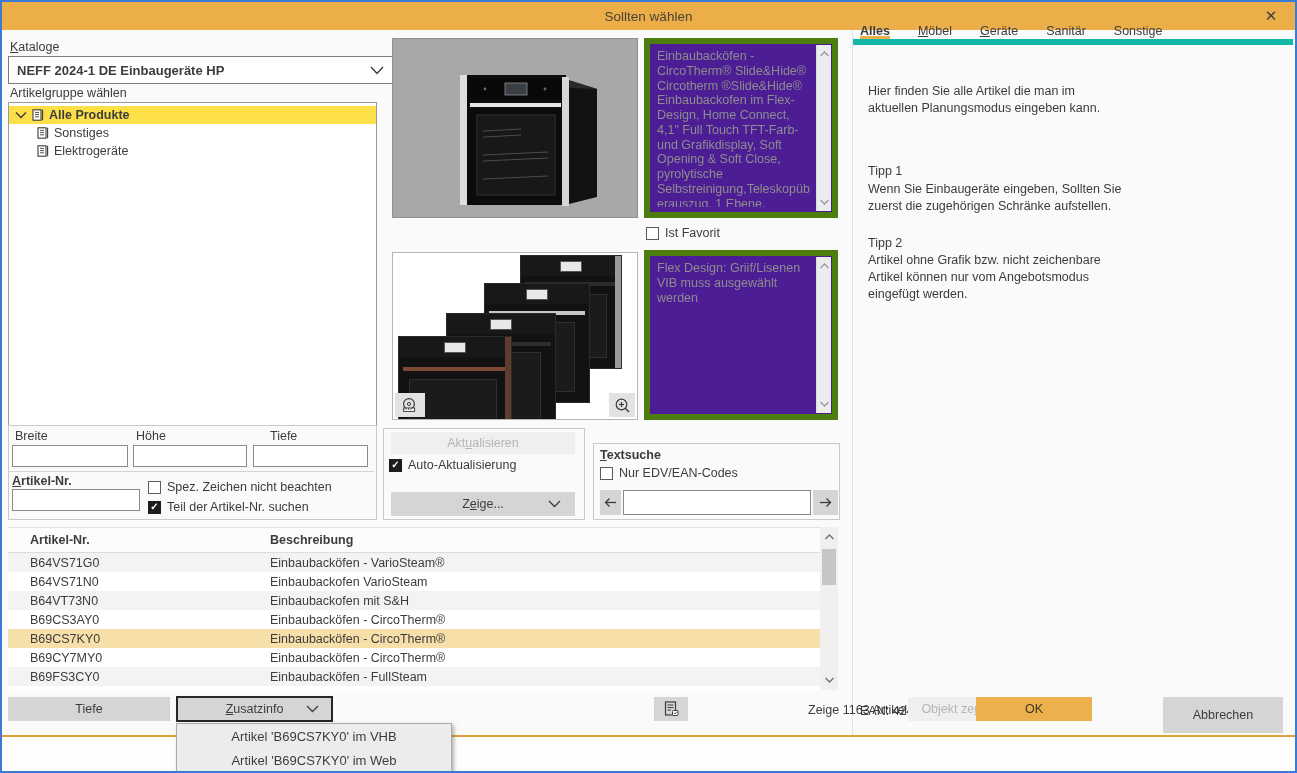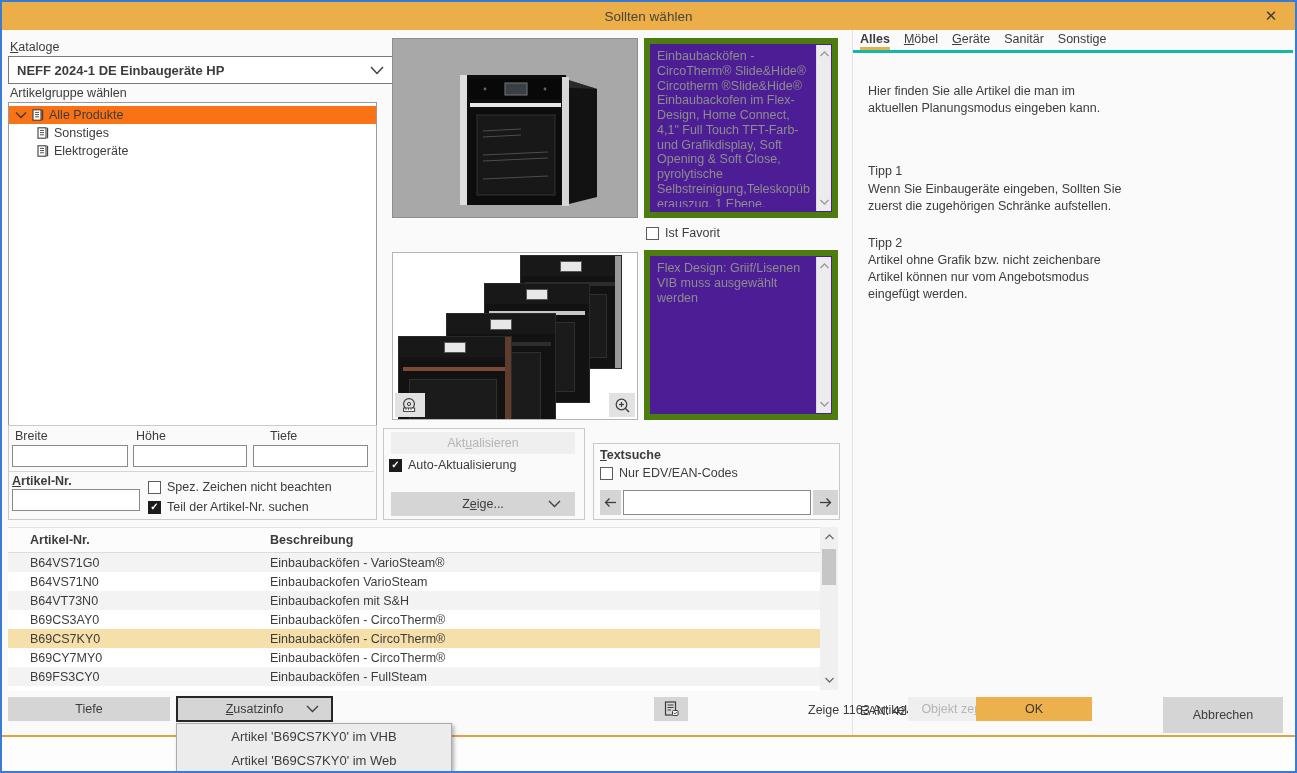--- a/index.html
+++ b/index.html
@@ -23,21 +23,21 @@
   .lbl{font-size:12.5px;color:#3c3c3c}
   .boldlbl{font-weight:bold}
 
   
   .select{background:#fff;border:1px solid #7a7a7a;display:flex;align-items:center;
     font-size:13px;font-weight:bold;padding:0 8px;justify-content:space-between;cursor:pointer}
 
   
   .treebox{background:#fff;border:1px solid #9a9a9a;overflow:hidden}
   .tree-row{display:flex;align-items:center;height:18px;font-size:12.5px;gap:5px;padding-left:6px;cursor:pointer}
-  .tree-row.selected{background:#f97316;font-weight:normal}
+  .tree-row.selected{background:#fde047;font-weight:bold}
   .tree-indent{width:17px;flex:0 0 17px}
 
   
   .gbox{border:1px solid #c9c9c9;background:#fafafa}
 
   input.txt{border:1px solid #8a8a8a;background:#fff;font-family:"Liberation Sans",sans-serif;
     font-size:12.5px;padding:0 4px;box-sizing:border-box}
 
   
   .cb{display:inline-flex;align-items:center;gap:6px;font-size:12.5px;color:#3c3c3c;cursor:pointer}
@@ -391,21 +391,21 @@
   <span class="arr" style="bottom:2px">
       <svg width="9" height="6" viewBox="0 0 9 6">
         <polyline points="0.5,1 4.5,5 8.5,1" fill="none" stroke="#6f6f6f" stroke-width="1.3"></polyline>
       </svg>
     </span>
 </div>
 
 <div class="abs lbl" style="left:860px;top:704px">EAN: 4242004266259</div>
 
 <div class="abs" style="left:852px;top:30px;width:1px;height:705px;background:#e2e2e2"></div>
-<div class="abs" style="left:853px;top:32px;width:440px;height:21px;border-bottom:3px solid #14b8a6;display:flex;gap:14px;padding-left:7px;box-sizing:border-box" id="tabs">
+<div class="abs" style="left:853px;top:24px;width:440px;height:21px;border-bottom:6px solid #14b8a6;display:flex;gap:28px;padding-left:7px;box-sizing:border-box" id="tabs">
     <span class="tab active">Alles</span>
     <span class="tab"><u>M</u>öbel</span>
     <span class="tab"><u>G</u>eräte</span>
     <span class="tab">Sanitär</span>
     <span class="tab">Sonstige</span>
   </div>
 
 <div class="abs pre" style="left:868px;top:83px;width:400px">Hier finden Sie alle Artikel die man im
 aktuellen Planungsmodus eingeben kann.</div>
 <div class="abs lbl" style="left:868px;top:164px">Tipp 1</div>

